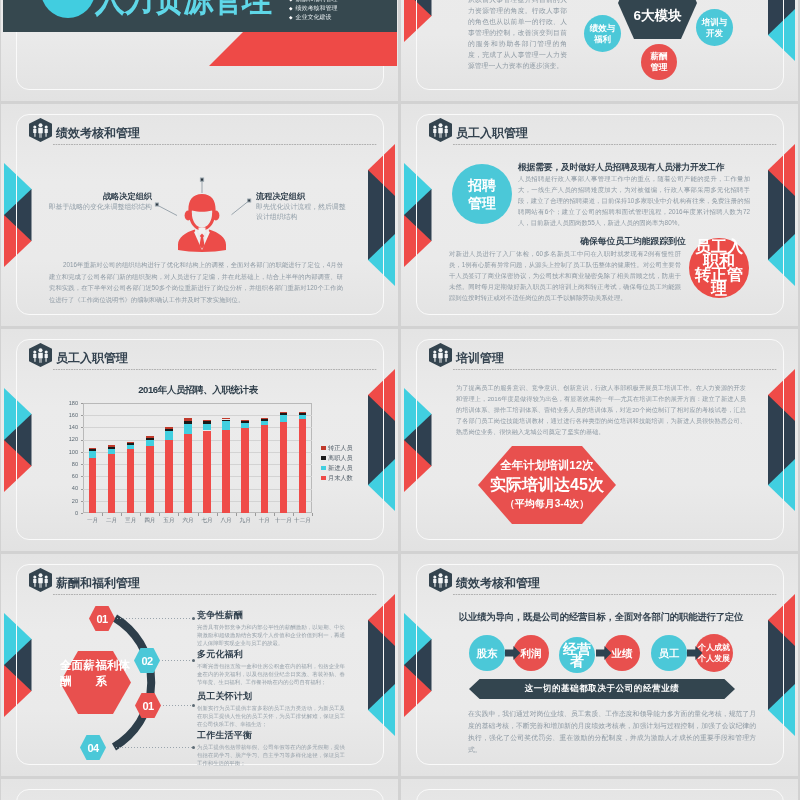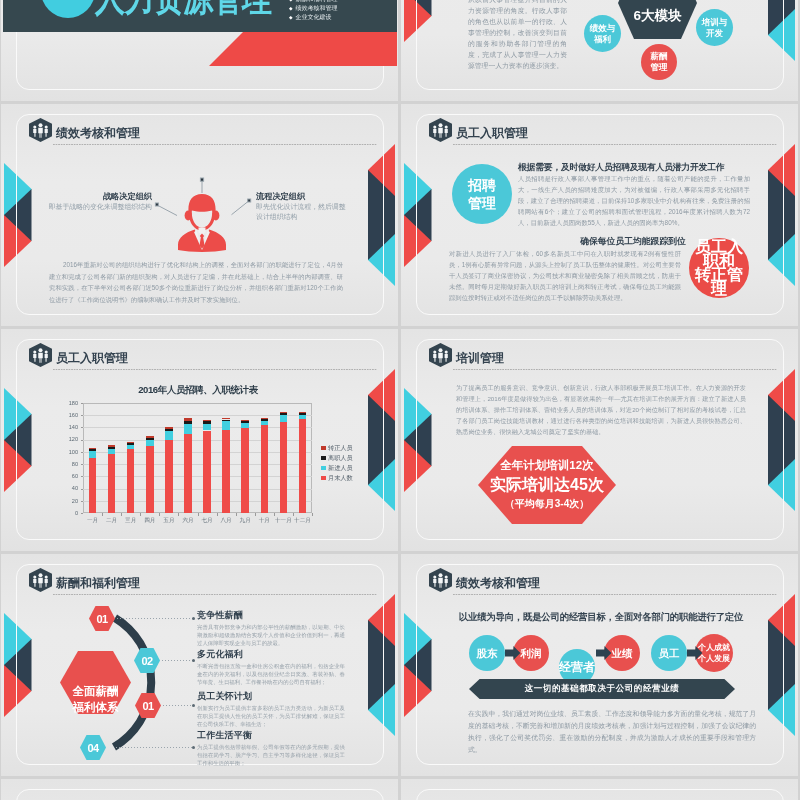--- a/index.html
+++ b/index.html
@@ -504,21 +504,21 @@
       <span class="stitle">薪酬和福利管理</span>
       <span class="dotrule"></span>
     </div>
     <div id="cmp-graphic">
   <svg style="position:absolute;left:0px;top:30px;" width="170" height="170" viewBox="0 0 170 170">
     <path d="M 98 23 A 75 75 0 0 1 97 152" fill="none" stroke="#2d3e4a" stroke-width="8" stroke-linecap="butt"></path>
   </svg>
   <svg style="position:absolute;left:43px;top:86px;" width="71" height="63" viewBox="0 0 71 63">
     <polygon points="18,0 53,0 71,31.5 53,63 18,63 0,31.5" fill="#e8504e"></polygon>
   </svg>
-  <div style="position:absolute;left:43px;top:86px;width:71px;height:44px;display:flex;flex-direction:column;align-items:center;justify-content:center;color:#fff;font-weight:bold;font-size:11.5px;line-height:16px;margin-top:26px;">
+  <div style="position:absolute;left:43px;top:86px;width:71px;height:44px;display:flex;align-items:center;justify-content:center;color:#fff;font-weight:bold;font-size:11.5px;line-height:16px;">
     <div>全面薪酬</div>
     <div>福利体系</div>
   </div>
         </div>
     <div id="cmp-items">
           <div class="num-hex" style="left:72px;top:41px;background:#e8504e;clip-path:polygon(25% 0,75% 0,100% 50%,75% 100%,25% 100%,0 50%);">01</div>
           <div style="position:absolute;left:180px;top:44px;width:148px;">
             <div class="cmp-h">竞争性薪酬</div>
             <div class="cmp-b">完善具有外部竞争力和内部公平性的薪酬激励，以短期、中长期激励和超级激励结合实现个人价值和企业价值到利一，再通过人保障即实现企业与员工的故最。</div>
           </div>
@@ -578,21 +578,21 @@
   <path d="M18.5 19.4h9v11h-2.5v9.3h-1.5v-9.3h-1v9.3h-1.5v-9.3h-2.5z"></path>
  </g>
             </svg></span>
       <span class="stitle">绩效考核和管理</span>
       <span class="dotrule"></span>
     </div>
     <div class="hbold" style="position:absolute;left:25px;top:46px;width:318px;text-align:center;font-size:9.4px;letter-spacing:-0.2px;">以业绩为导向，既是公司的经营目标，全面对各部门的职能进行了定位</div>
     <div id="perf-chain">
           <div class="chain-c" style="left:52px;top:70px;width:36px;height:36px;background:#4bc8d8;font-size:10.5px;line-height:12px;">股东</div>
           <div class="chain-c" style="left:96px;top:70px;width:36px;height:36px;background:#e8504e;font-size:10.5px;line-height:12px;">利润</div>
-          <div class="chain-c" style="left:142px;top:84px;width:36px;height:36px;background:#4bc8d8;font-size:12px;line-height:12px;">经营者</div>
+          <div class="chain-c" style="left:142px;top:72px;width:36px;height:36px;background:#4bc8d8;font-size:14px;line-height:12px;">经营者</div>
           <div class="chain-c" style="left:187px;top:70px;width:36px;height:36px;background:#e8504e;font-size:10.5px;line-height:12px;">业绩</div>
           <div class="chain-c" style="left:234px;top:70px;width:36px;height:36px;background:#4bc8d8;font-size:10.5px;line-height:12px;">员工</div>
           <div class="chain-c" style="left:278px;top:69px;width:38px;height:38px;background:#e8504e;font-size:8px;line-height:11px;flex-direction:column;">
             <span>个人成就</span>
             <span>个人发展</span>
           </div>
           <svg style="position:absolute;left:88px;top:80px;" width="16" height="16" viewBox="0 0 16 16">
             <path d="M0 4.4h8.4V1l7 7-7 7v-3.4H0z" fill="#2d4250"></path>
           </svg>
           <svg style="position:absolute;left:179px;top:80px;" width="16" height="16" viewBox="0 0 16 16">

